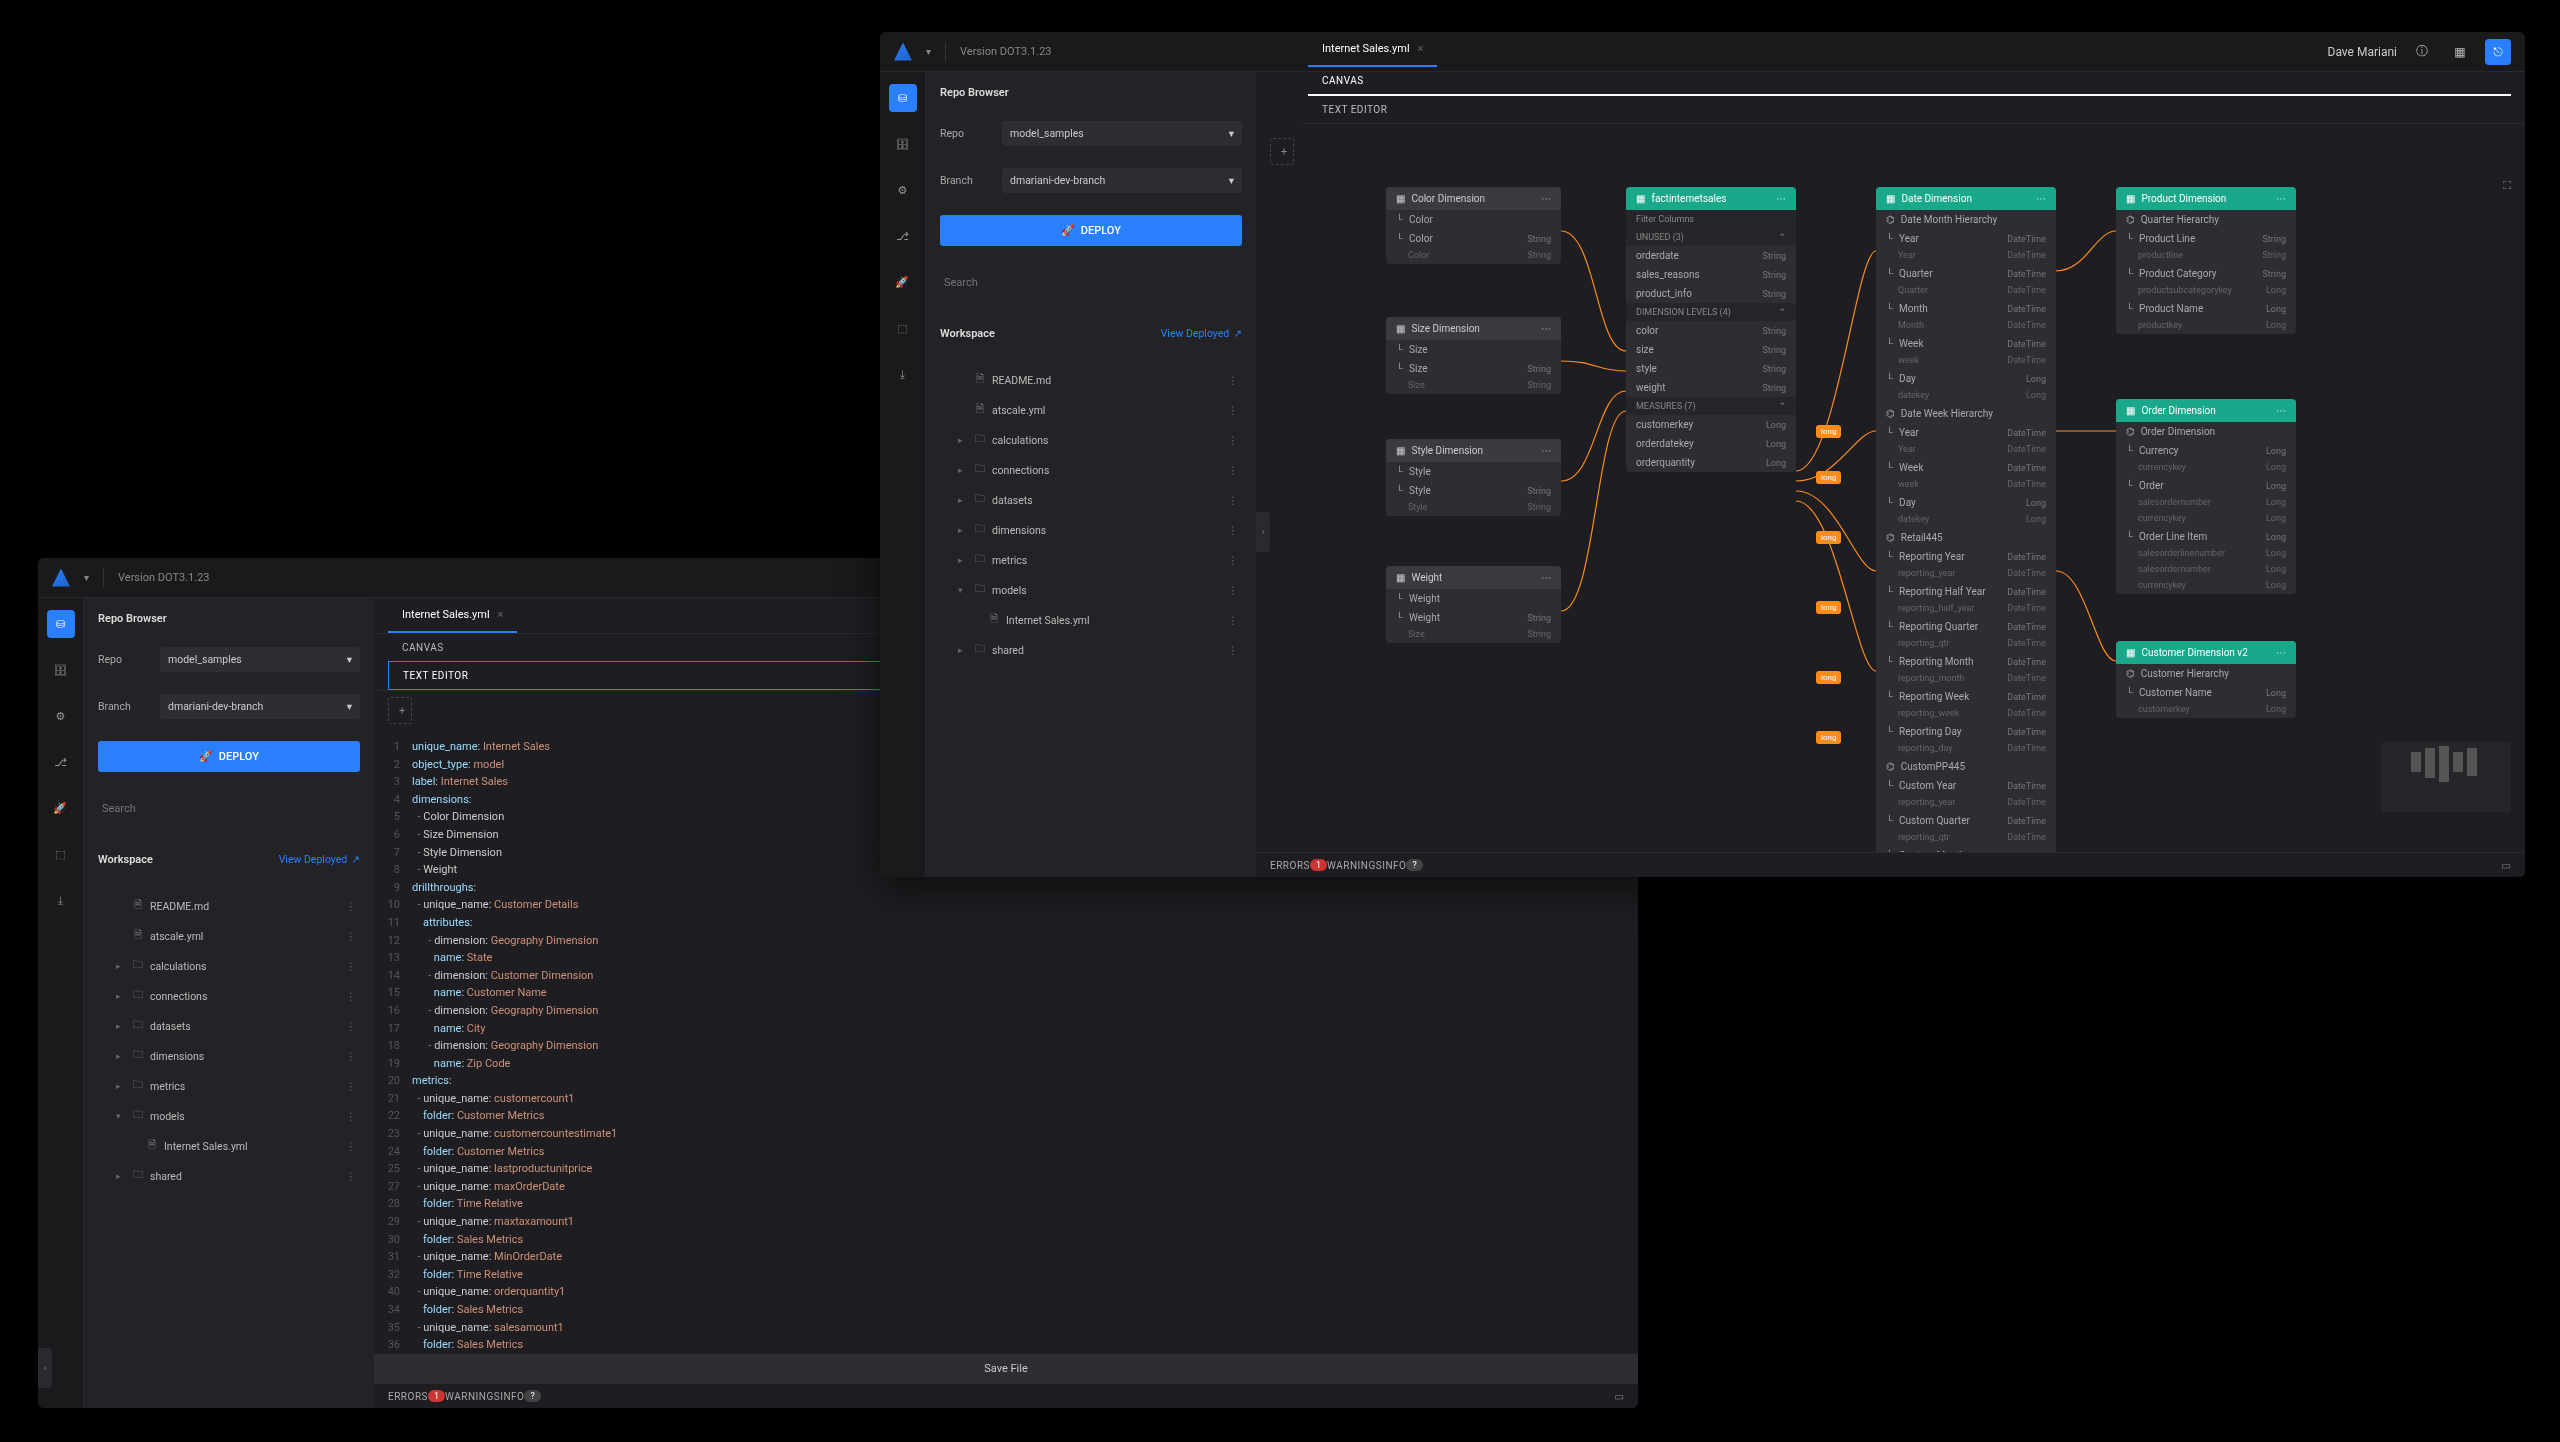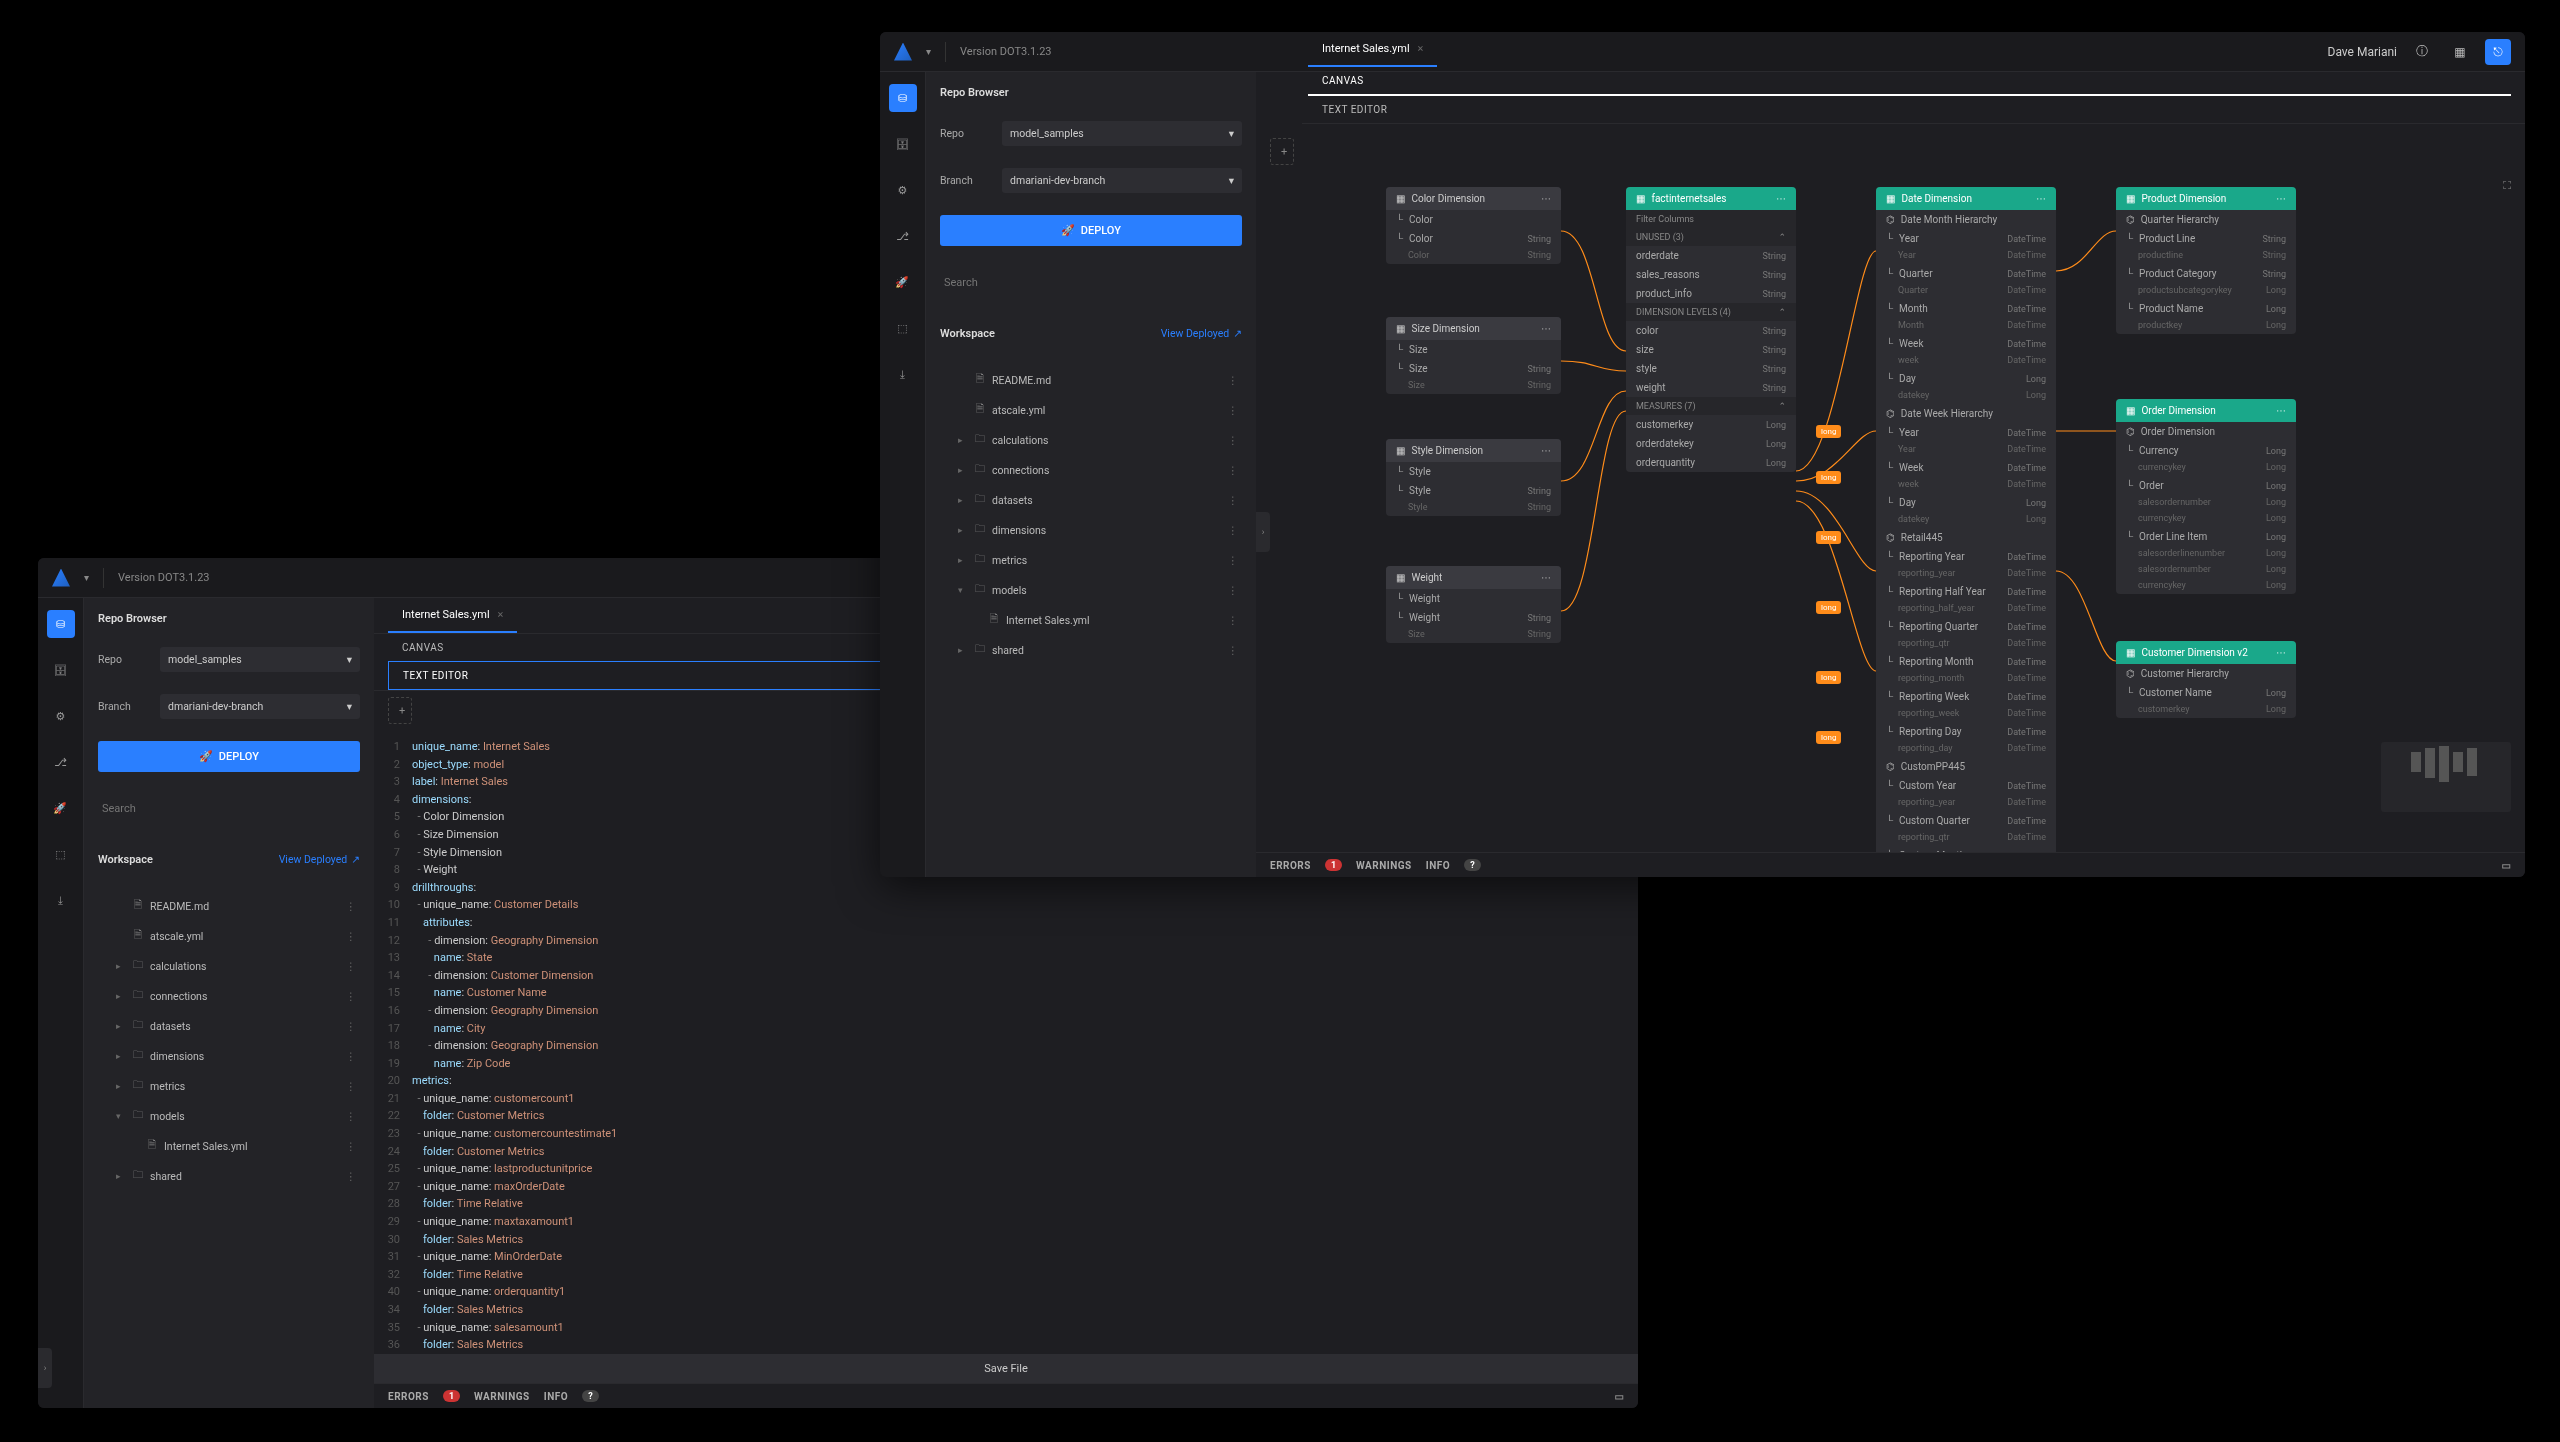--- a/index.html
+++ b/index.html
@@ -36,21 +36,21 @@
 .subtabs { display:flex; gap:0; padding:0 14px; border-bottom:1px solid #2a2a2e;flex-direction:column; }
 .subtab { padding:8px 14px; font-size:10px; color:#bbb; cursor:pointer; letter-spacing:.5px; }
 .subtab.active { border:1px solid #2a7fff; color:#fff; }
 .plus { padding:6px 10px; margin:6px 14px; border:1px dashed #444; border-radius:3px; width:24px; text-align:center; color:#888; cursor:pointer; }
 .editor { flex:1; background:#1e1e22; overflow:auto; padding:8px 0; font-family:'SF Mono',Monaco,Consolas,monospace; font-size:11px; line-height:1.6; }
 .ln { display:flex; }
 .lno { width:38px; text-align:right; padding-right:12px; color:#555; user-select:none; }
 .lc { white-space:pre; }
 .k { color:#9cdcfe; } .s { color:#ce9178; } .d { color:#808080; }
 .savebar { background:#2d2d32; text-align:center; padding:8px; color:#ccc; font-size:11px; cursor:pointer; }
-.status { display:flex; align-items:center; gap:14px; padding:6px 14px; border-top:1px solid #2a2a2e; font-size:10px;font-weight:bold; }
+.status { display:flex; align-items:center; padding:6px 14px; border-top:1px solid #2a2a2e; font-size:10px; }
 .status .lbl { color:#aaa; letter-spacing:.5px; }
 .badge { background:#cc3333; color:#fff; border-radius:8px; padding:1px 6px; font-size:9px; }
 .badge.g { background:#444; }
 .status .r { margin-left:auto; color:#888; }
 .canvas { flex:1; background:#1e1e22; position:relative; overflow:hidden; }
 .node { position:absolute; background:#2d2d32; border-radius:4px; min-width:160px; font-size:10px; }
 .nhdr { padding:6px 10px; display:flex; align-items:center; gap:6px; border-radius:4px 4px 0 0; }
 .nhdr.grey { background:#3a3a40; color:#ccc; }
 .nhdr.teal { background:#1aa88a; color:#fff; }
 .nhdr .m { margin-left:auto; color:inherit; opacity:.7; }

